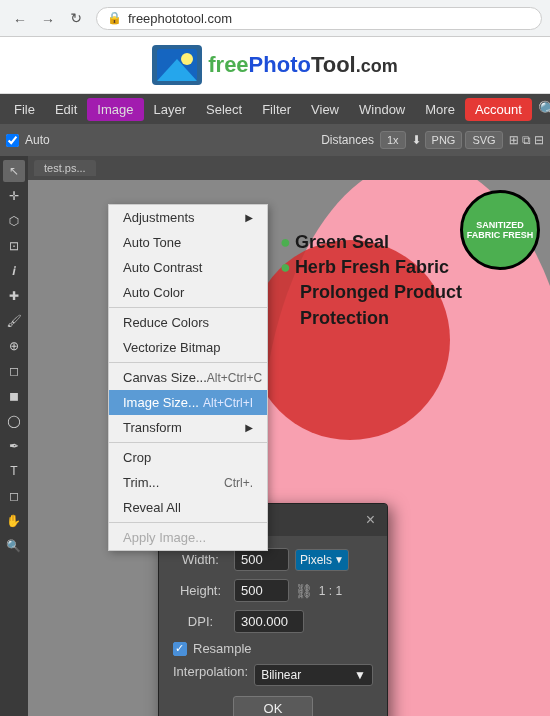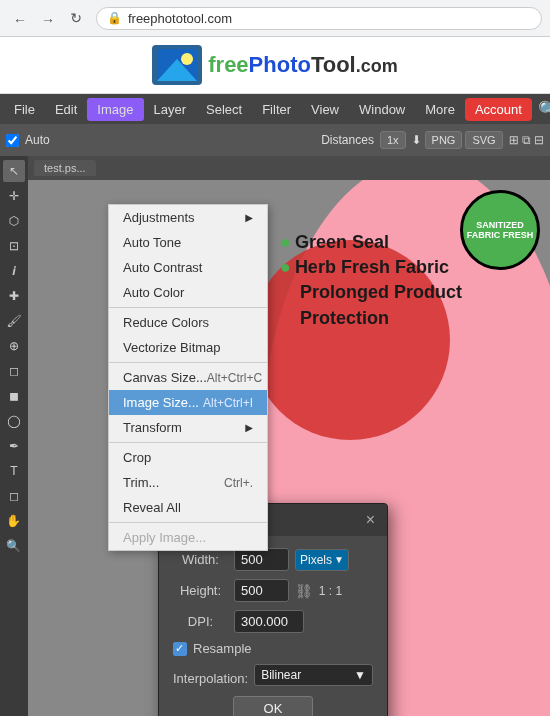--- a/index.html
+++ b/index.html
@@ -19,21 +19,21 @@
     .logo-img { width: 50px; height: 40px; background: #2a6496; border-radius: 4px; display: flex; align-items: center; justify-content: center; }
     .logo-text { font-size: 22px; font-weight: bold; }
     .logo-free { color: #4caf50; }
     .logo-photo { color: #1d4ed8; }
     .logo-tool { color: #333; }
     .logo-com { color: #333; font-size: 18px; }
 
     
     .menu-bar { background: #444; display: flex; align-items: center; padding: 0 4px; height: 30px; }
     .menu-item { padding: 4px 10px; color: #ddd; cursor: pointer; font-size: 13px; border-radius: 3px; }
-    .menu-item.active { background: #8b5cf6; }
+    .menu-item.active { background: #a21caf; }
     .menu-account { background: #e53935; color: white; border-radius: 4px; padding: 4px 10px; }
     .menu-spacer { flex: 1; }
     .menu-icons { display: flex; gap: 8px; align-items: center; color: #ddd; padding: 0 6px; font-size: 16px; }
 
     
     .toolbar { background: #555; display: flex; align-items: center; padding: 3px 6px; gap: 6px; height: 32px; font-size: 12px; color: #ddd; }
     .toolbar-btn { background: #666; border: 1px solid #777; color: #ddd; padding: 2px 6px; border-radius: 3px; cursor: pointer; font-size: 11px; }
 
     
     .main-area { display: flex; height: calc(716px - 30px - 60px - 30px - 32px); }
@@ -78,21 +78,21 @@
     .dialog-body { padding: 12px 14px; }
     .dialog-row { display: flex; align-items: center; margin-bottom: 8px; gap: 6px; }
     .dialog-label { color: #ccc; font-size: 13px; width: 55px; text-align: center; }
     .dialog-input { background: #2a2a2a; border: 1px solid #666; color: #eee; padding: 3px 6px; border-radius: 3px; width: 55px; font-size: 13px; }
     .dialog-select { background: #0369a1; border: 1px solid #666; color: #eee; padding: 3px 4px; border-radius: 3px; font-size: 12px; cursor: pointer; display: flex; align-items: center; gap: 2px; }
     .dialog-select-arrow { font-size: 10px; }
     .link-icon { color: #aaa; font-size: 14px; }
     .dialog-ratio { color: #ccc; font-size: 12px; }
     .dialog-check-row { display: flex; align-items: center; gap: 6px; margin-bottom: 8px; }
     .dialog-check-label { color: #ccc; font-size: 13px; }
-    .dialog-interp-row { display: flex; align-items: flex-end; gap: 6px; margin-bottom: 10px; }
+    .dialog-interp-row { display: flex; align-items: flex-start; gap: 6px; margin-bottom: 10px; }
     .dialog-interp-label { color: #ccc; font-size: 13px; }
     .dialog-interp-select { background: #2a2a2a; border: 1px solid #666; color: #eee; padding: 3px 6px; border-radius: 3px; font-size: 12px; flex: 1; display: flex; justify-content: space-between; align-items: center; cursor: pointer; }
     .dialog-ok-row { display: flex; justify-content: center; }
     .dialog-ok-btn { background: #5a5a5a; border: 1px solid #777; color: #eee; padding: 4px 30px; border-radius: 3px; cursor: pointer; font-size: 13px; }
 
     .checkbox-checked { display: inline-block; width: 14px; height: 14px; background: #4a90d9; border: 1px solid #4a90d9; border-radius: 2px; position: relative; }
     .checkbox-checked::after { content: '✓'; color: white; font-size: 11px; position: absolute; top: -1px; left: 1px; }
   </style>
 </head>
 <body>

